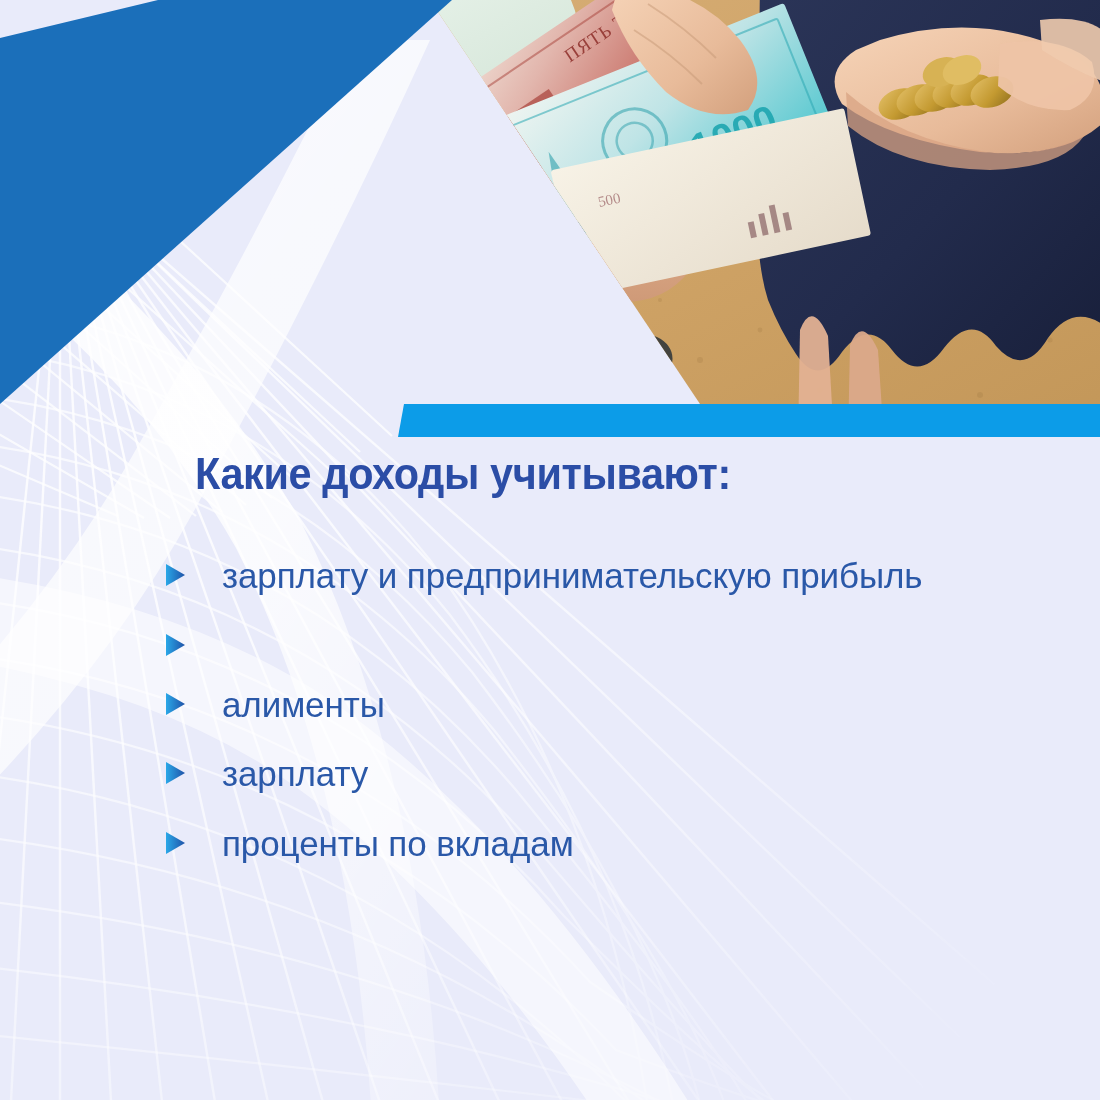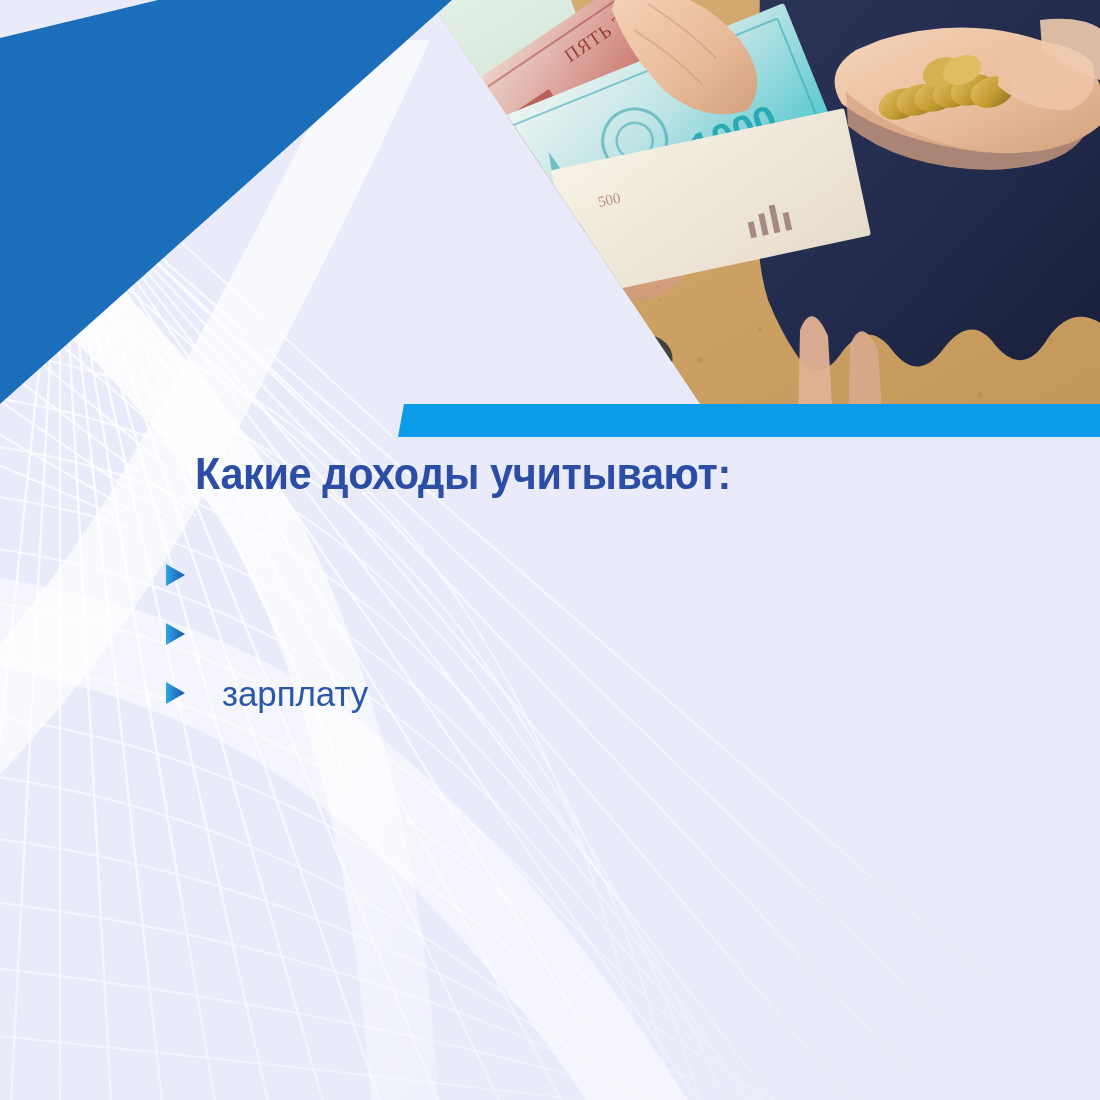--- a/index.html
+++ b/index.html
@@ -348,20 +348,34 @@
     <path d="M 336 404 L 600 0 L 648 0 L 404 404 Z" fill="#0c9ce8" opacity="0"></path>
 
     <path d="M 0 404 L 0 440 L 1100 440 L 1100 404 Z" fill="none"></path>
   </svg>
 
   <div id="content">
     <div id="title">Какие доходы учитывают:</div>
 
     <div id="list">
 
+      <div class="item wide">
+        <span class="bullet">
+          <svg viewBox="0 0 26 26">
+              <defs>
+                <linearGradient id="tg1" x1="0" y1="0" x2="1" y2="0">
+            <stop offset="0%" stop-color="#2aa8e8"></stop>
+                  <stop offset="100%" stop-color="#1f52a8"></stop>
+          </linearGradient>
+              </defs>
+              <path d="M 4 2 L 23 13 L 4 24 Z" fill="url(#tg1)"></path>
+            </svg>
+        </span>
+        <span class="item-text">зарплату и предпринимательскую прибыль</span>
+      </div>
 
       <div class="item">
         <span class="bullet">
           <svg viewBox="0 0 26 26">
               <defs>
                 <linearGradient id="tg2" x1="0" y1="0" x2="1" y2="0">
             <stop offset="0%" stop-color="#2aa8e8"></stop>
                   <stop offset="100%" stop-color="#1f52a8"></stop>
           </linearGradient>
               </defs>
@@ -375,34 +389,49 @@
           <svg viewBox="0 0 26 26">
               <defs>
                 <linearGradient id="tg3" x1="0" y1="0" x2="1" y2="0">
             <stop offset="0%" stop-color="#2aa8e8"></stop>
                   <stop offset="100%" stop-color="#1f52a8"></stop>
           </linearGradient>
               </defs>
               <path d="M 4 2 L 23 13 L 4 24 Z" fill="url(#tg3)"></path>
             </svg>
         </span>
+        <span class="item-text">алименты</span>
       </div>
 
       <div class="item">
         <span class="bullet">
           <svg viewBox="0 0 26 26">
               <defs>
                 <linearGradient id="tg4" x1="0" y1="0" x2="1" y2="0">
             <stop offset="0%" stop-color="#2aa8e8"></stop>
                   <stop offset="100%" stop-color="#1f52a8"></stop>
           </linearGradient>
               </defs>
               <path d="M 4 2 L 23 13 L 4 24 Z" fill="url(#tg4)"></path>
             </svg>
         </span>
         <span class="item-text">зарплату</span>
       </div>
 
+      <div class="item">
+        <span class="bullet">
+          <svg viewBox="0 0 26 26">
+              <defs>
+                <linearGradient id="tg5" x1="0" y1="0" x2="1" y2="0">
+            <stop offset="0%" stop-color="#2aa8e8"></stop>
+                  <stop offset="100%" stop-color="#1f52a8"></stop>
+          </linearGradient>
+              </defs>
+              <path d="M 4 2 L 23 13 L 4 24 Z" fill="url(#tg5)"></path>
+            </svg>
+        </span>
+        <span class="item-text">проценты по вкладам</span>
+      </div>
 
     </div>
   </div>
 
 </div>
 
 </body></html>

